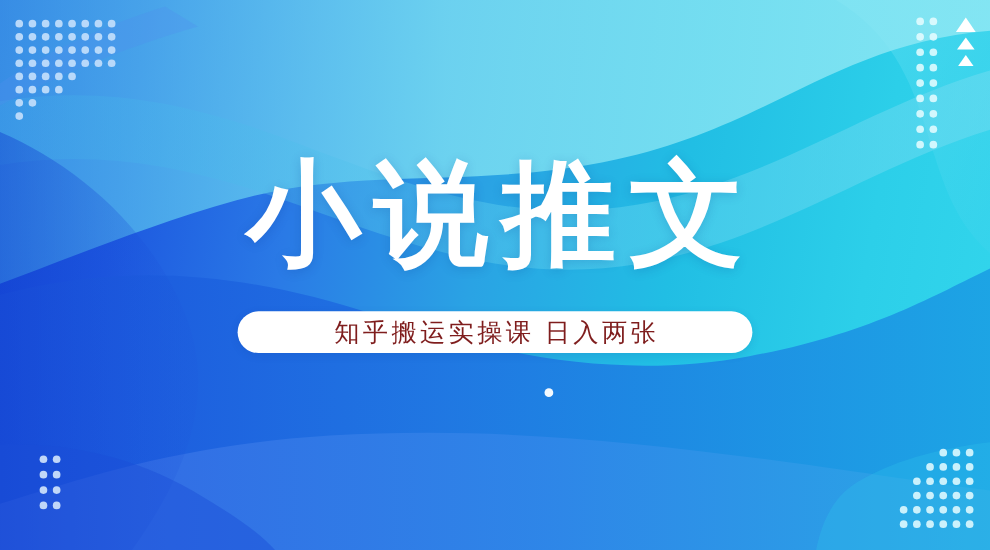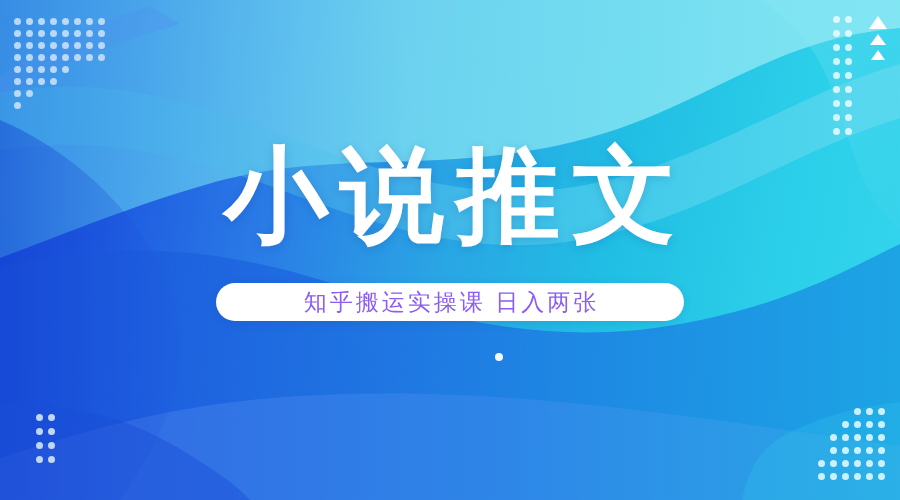--- a/index.html
+++ b/index.html
@@ -123,21 +123,21 @@
     width: 468px;
     height: 38px;
     border-radius: 19px;
     background: #ffffff;
     display: flex;
     align-items: center;
     justify-content: center;
     box-shadow: 0 2px 8px rgba(8, 50, 130, .12);
   }
   #subtitle-text {
-    color: #8b5cf6;
+    color: #7f1d1d;
     font-size: 23px;
     font-weight: normal;
     letter-spacing: 3px;
     text-indent: 3px;
     white-space: nowrap;
   }
   #accent-dot {
     position: absolute;
     left: 495px;
     top: 353px;

